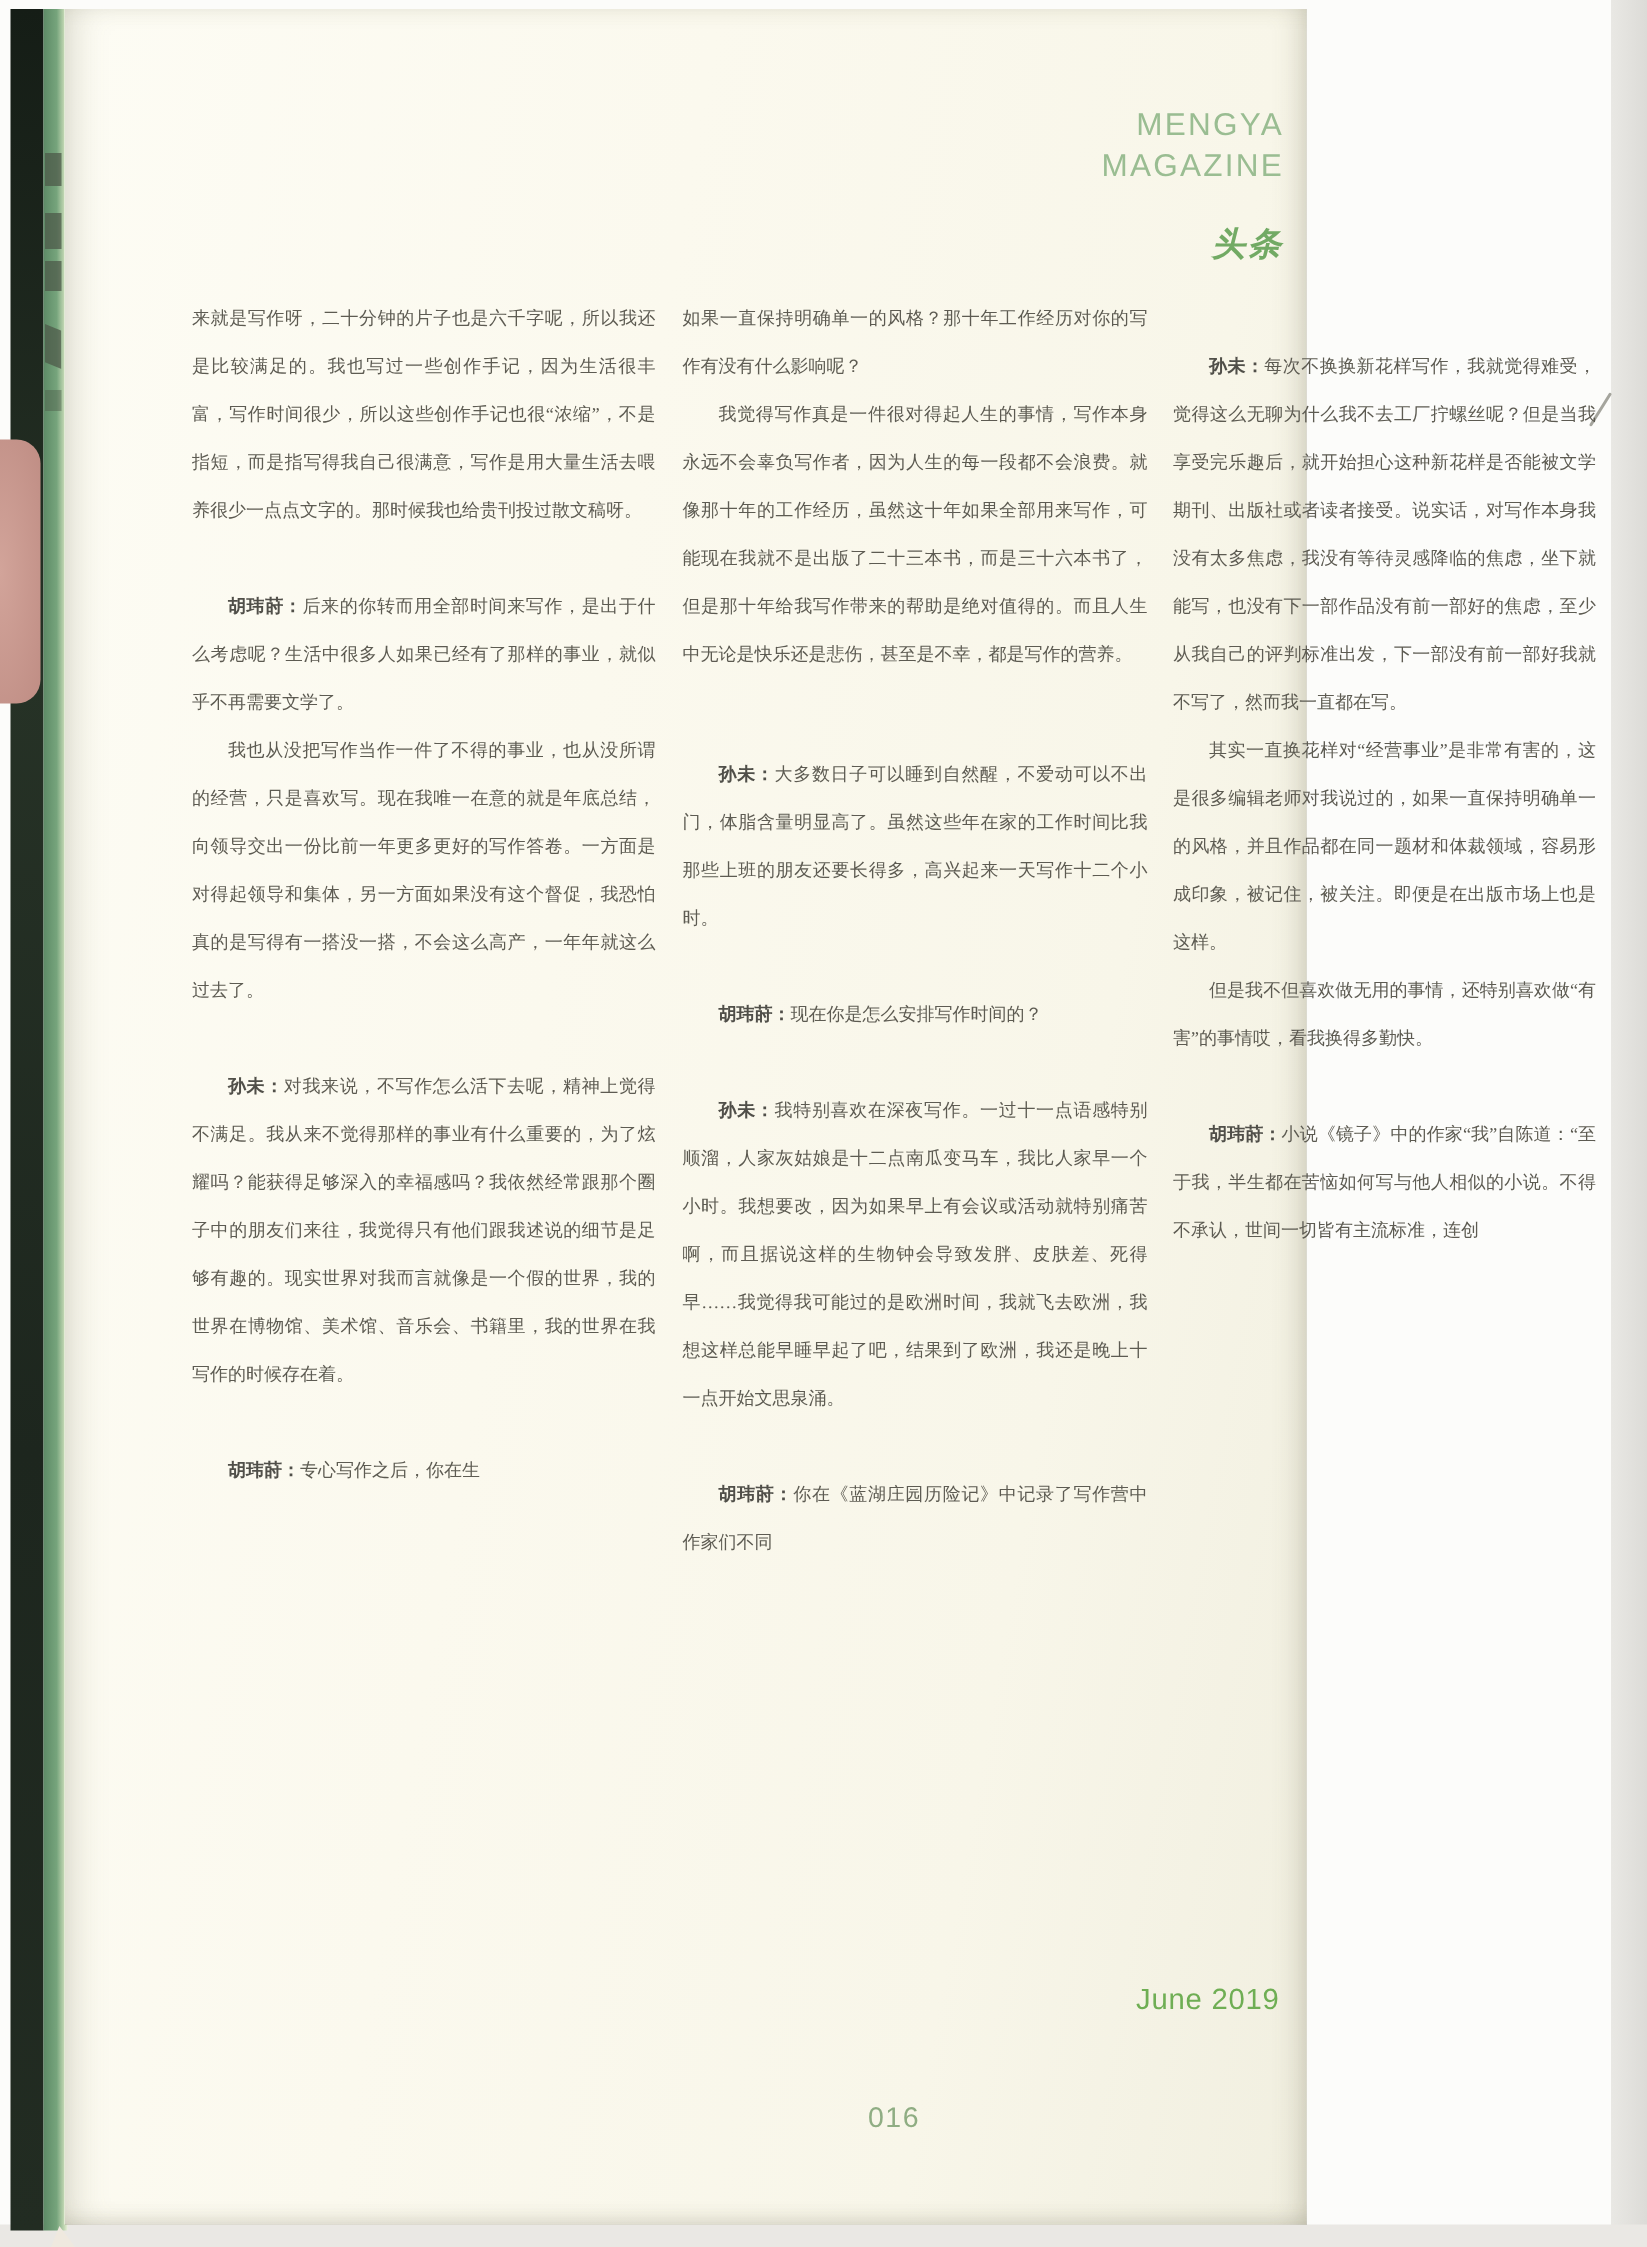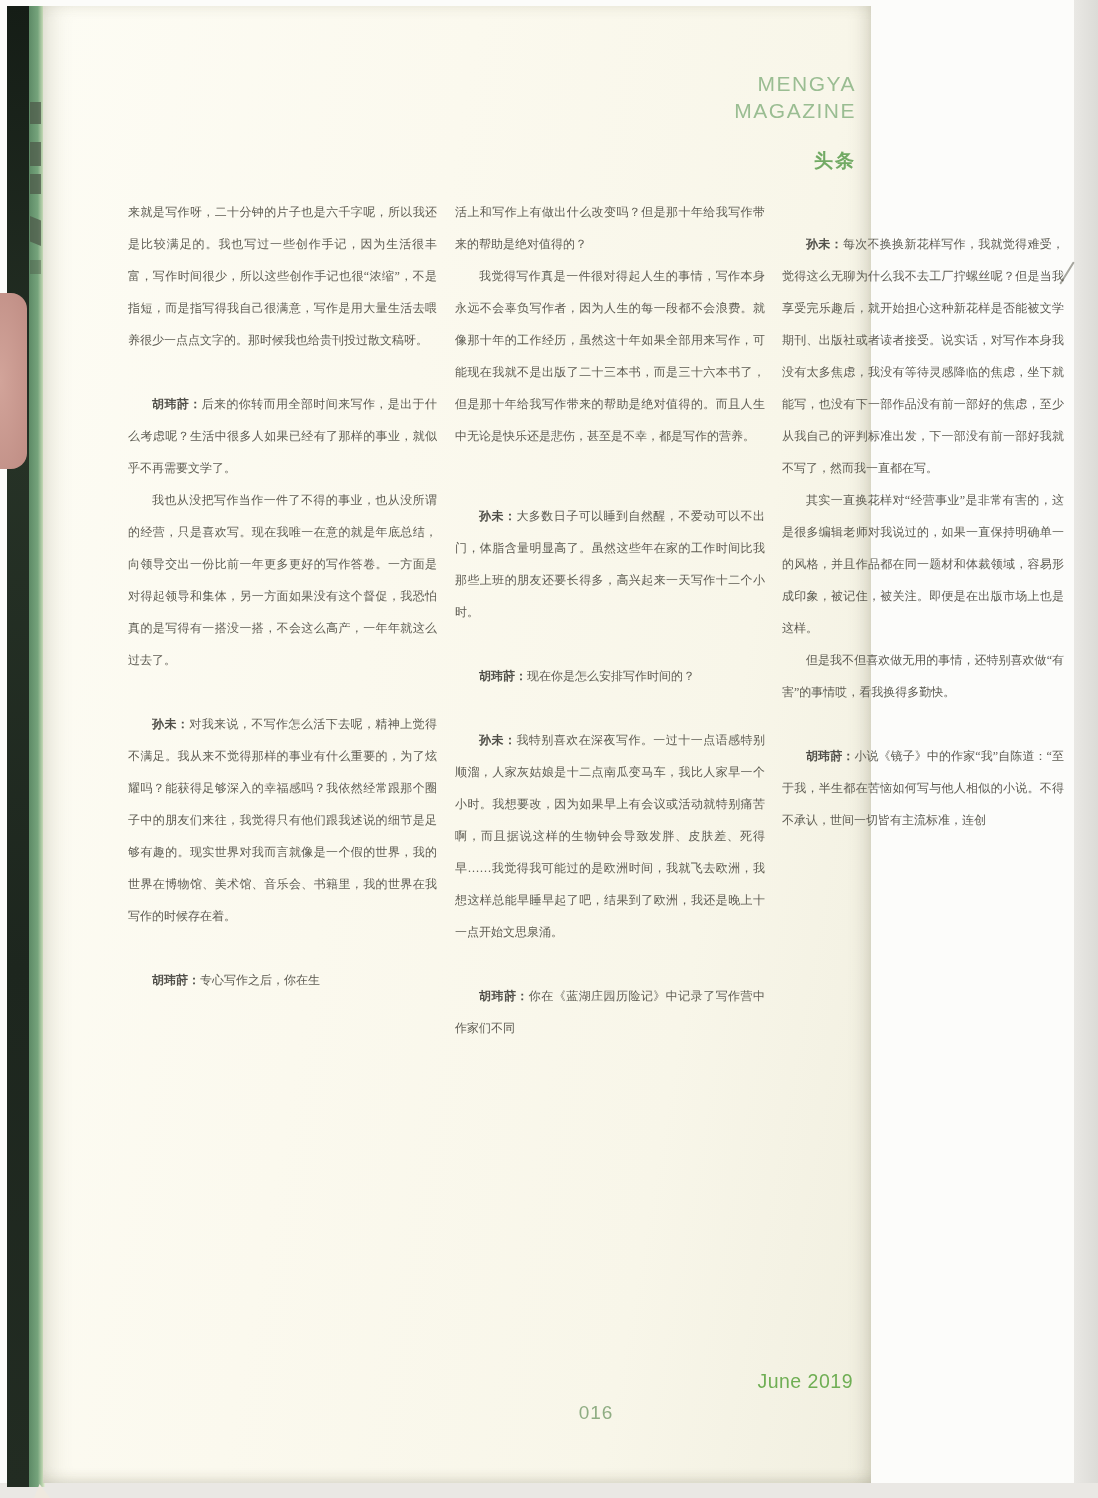--- a/index.html
+++ b/index.html
@@ -30,35 +30,35 @@
         background:linear-gradient(100deg,#fdfcf4 0%,#fbf9ee 40%,#f8f6e9 75%,#f1efe0 100%);
         box-shadow:inset 16px 0 26px -14px rgba(110,110,80,.30),
                    inset -12px 0 20px -10px rgba(100,95,70,.30),
                    inset 0 -10px 16px -10px rgba(100,95,70,.18);}
   .pen-mark{position:absolute;left:1023px;top:254px;width:2px;height:26px;background:#8e8e86;
             transform:rotate(32deg);border-radius:2px;opacity:.8;}
   
   .hdr{position:absolute;right:15px;top:64px;text-align:right;
        font-family:"Liberation Sans","DejaVu Sans",sans-serif;}
   .magname{color:#9abd92;font-size:21px;line-height:27px;letter-spacing:1.5px;font-weight:500;}
-  .section{margin-top:24px;color:#72aa64;font-size:19px;font-weight:700;letter-spacing:2px;}
+  .section{margin-top:24px;color:#72aa64;font-size:22px;font-weight:700;letter-spacing:2px;font-style:italic;}
   
   .cols{position:absolute;left:85px;top:190px;width:936px;display:flex;}
   .col{color:#5d5b52;font-size:12px;line-height:32px;text-align:justify;text-justify:inter-ideograph;}
   .col:nth-child(1){width:309px;margin-right:18px;}
   .col:nth-child(2){width:310px;margin-right:17px;}
   .col:nth-child(3){width:282px;}
   .para{margin:0;}
   .para.indent{text-indent:2em;}
   .speaker{font-family:"Liberation Sans","DejaVu Sans",sans-serif;font-weight:700;color:#504f49;}
   
   .pagenum{position:absolute;left:85px;top:1396px;width:936px;text-align:center;
            font-family:"Liberation Sans","DejaVu Sans",sans-serif;
            color:#8fad83;font-size:19px;letter-spacing:1px;}
-  .issue{position:absolute;right:18px;top:1364px;
+  .issue{position:absolute;right:18px;top:1316px;
          font-family:"Liberation Sans","DejaVu Sans",sans-serif;
          color:#6fae54;font-size:19.5px;letter-spacing:.5px;}
 </style>
 </head>
 <body>
 
 <div class="canvas">
   <div class="bg-right"></div>
   <div class="bg-bottom"></div>
 
@@ -87,21 +87,21 @@
 
     <main class="cols">
         <div class="col">
           <p class="para">来就是写作呀，二十分钟的片子也是六千字呢，所以我还是比较满足的。我也写过一些创作手记，因为生活很丰富，写作时间很少，所以这些创作手记也很“浓缩”，不是指短，而是指写得我自己很满意，写作是用大量生活去喂养很少一点点文字的。那时候我也给贵刊投过散文稿呀。</p>
           <p class="para indent" style="margin-top: 32px;"><span class="speaker">胡玮莳：</span>后来的你转而用全部时间来写作，是出于什么考虑呢？生活中很多人如果已经有了那样的事业，就似乎不再需要文学了。</p>
           <p class="para indent">我也从没把写作当作一件了不得的事业，也从没所谓的经营，只是喜欢写。现在我唯一在意的就是年底总结，向领导交出一份比前一年更多更好的写作答卷。一方面是对得起领导和集体，另一方面如果没有这个督促，我恐怕真的是写得有一搭没一搭，不会这么高产，一年年就这么过去了。</p>
           <p class="para indent" style="margin-top: 32px;"><span class="speaker">孙未：</span>对我来说，不写作怎么活下去呢，精神上觉得不满足。我从来不觉得那样的事业有什么重要的，为了炫耀吗？能获得足够深入的幸福感吗？我依然经常跟那个圈子中的朋友们来往，我觉得只有他们跟我述说的细节是足够有趣的。现实世界对我而言就像是一个假的世界，我的世界在博物馆、美术馆、音乐会、书籍里，我的世界在我写作的时候存在着。</p>
           <p class="para indent" style="margin-top: 32px;"><span class="speaker">胡玮莳：</span>专心写作之后，你在生</p>
         </div>
         <div class="col">
-          <p class="para">活上和写作上有做出什么改变吗？但是那十年给我写作带来的帮助是绝对值得的？</p>
+          <p class="para">如果一直保持明确单一的风格？那十年工作经历对你的写作有没有什么影响呢？</p>
           <p class="para indent">我觉得写作真是一件很对得起人生的事情，写作本身永远不会辜负写作者，因为人生的每一段都不会浪费。就像那十年的工作经历，虽然这十年如果全部用来写作，可能现在我就不是出版了二十三本书，而是三十六本书了，但是那十年给我写作带来的帮助是绝对值得的。而且人生中无论是快乐还是悲伤，甚至是不幸，都是写作的营养。</p>
           <p class="para indent" style="margin-top: 48px;"><span class="speaker">孙未：</span>大多数日子可以睡到自然醒，不爱动可以不出门，体脂含量明显高了。虽然这些年在家的工作时间比我那些上班的朋友还要长得多，高兴起来一天写作十二个小时。</p>
           <p class="para indent" style="margin-top: 32px;"><span class="speaker">胡玮莳：</span>现在你是怎么安排写作时间的？</p>
           <p class="para indent" style="margin-top: 32px;"><span class="speaker">孙未：</span>我特别喜欢在深夜写作。一过十一点语感特别顺溜，人家灰姑娘是十二点南瓜变马车，我比人家早一个小时。我想要改，因为如果早上有会议或活动就特别痛苦啊，而且据说这样的生物钟会导致发胖、皮肤差、死得早……我觉得我可能过的是欧洲时间，我就飞去欧洲，我想这样总能早睡早起了吧，结果到了欧洲，我还是晚上十一点开始文思泉涌。</p>
           <p class="para indent" style="margin-top: 32px;"><span class="speaker">胡玮莳：</span>你在《蓝湖庄园历险记》中记录了写作营中作家们不同</p>
         </div>
         <div class="col">
           <p class="para indent" style="margin-top: 32px;"><span class="speaker">孙未：</span>每次不换换新花样写作，我就觉得难受，觉得这么无聊为什么我不去工厂拧螺丝呢？但是当我享受完乐趣后，就开始担心这种新花样是否能被文学期刊、出版社或者读者接受。说实话，对写作本身我没有太多焦虑，我没有等待灵感降临的焦虑，坐下就能写，也没有下一部作品没有前一部好的焦虑，至少从我自己的评判标准出发，下一部没有前一部好我就不写了，然而我一直都在写。</p>
           <p class="para indent">其实一直换花样对“经营事业”是非常有害的，这是很多编辑老师对我说过的，如果一直保持明确单一的风格，并且作品都在同一题材和体裁领域，容易形成印象，被记住，被关注。即便是在出版市场上也是这样。</p>
           <p class="para indent">但是我不但喜欢做无用的事情，还特别喜欢做“有害”的事情哎，看我换得多勤快。</p>

